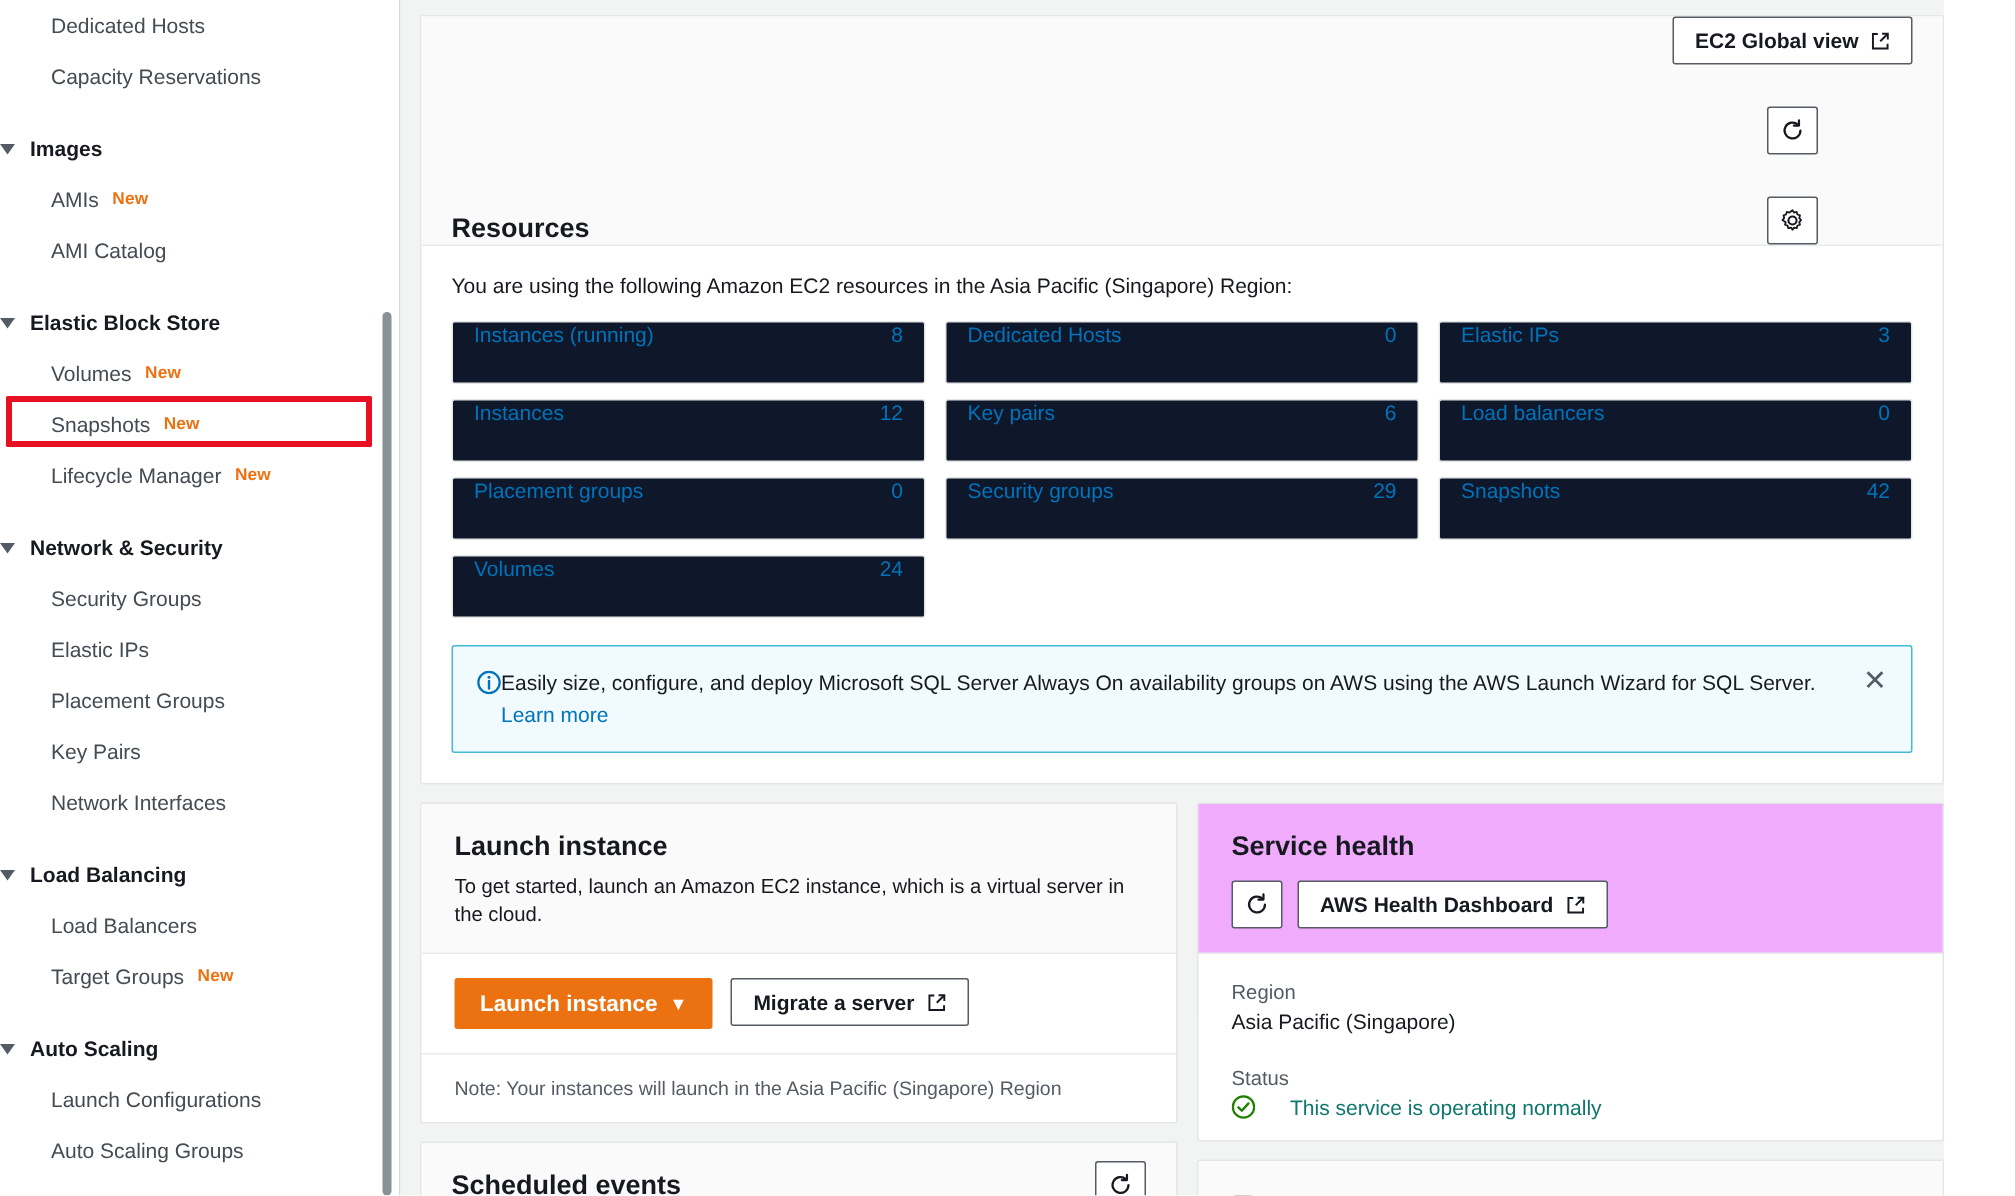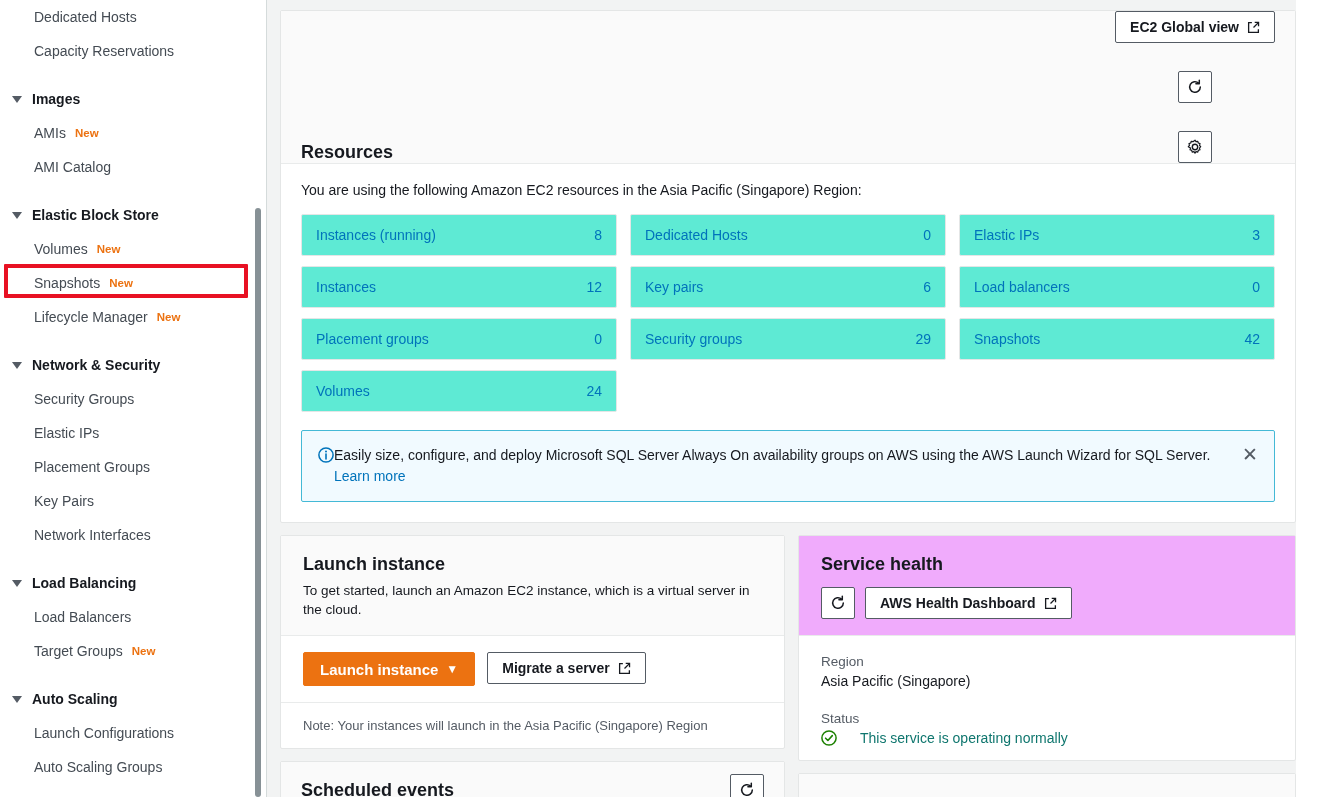--- a/index.html
+++ b/index.html
@@ -27,21 +27,20 @@
     display: flex; align-items: center;
     padding-left: 34px;
     font-size: 14px;
     color: #444b53;
     cursor: pointer;
     white-space: nowrap;
   }
   .nav-group {
     height: 34px;
     display: flex; align-items: center;
-    padding-left: 12px;
     font-size: 14px;
     font-weight: bold;
     color: #16191f;
     cursor: pointer;
     white-space: nowrap;
   }
   .caret {
     width: 0; height: 0;
     border-left: 5.5px solid transparent;
     border-right: 5.5px solid transparent;
@@ -133,24 +132,24 @@
   .res-intro { font-size: 14px; color: #16191f; margin-bottom: 16px; }
   .res-grid {
     display: grid;
     grid-template-columns: repeat(3, 1fr);
     gap: 10px 13px;
   }
   .res-tile {
     border: 1px solid #e4e6e6;
     border-radius: 2px;
     height: 42px;
-    display: flex; align-items: center; justify-content: space-between;
+    display: flex; justify-content: space-between;
     padding: 0 14px;
     cursor: pointer;
-    background: #5eead4;
+    background: #0f172a;
   }
   .res-label { font-size: 14px; color: #0073bb; }
   .res-count { font-size: 14px; color: #0073bb; }
 
   
   .banner {
     margin-top: 18px;
     background: #f1faff;
     border: 1px solid #44b9d6;
     border-radius: 2px;

